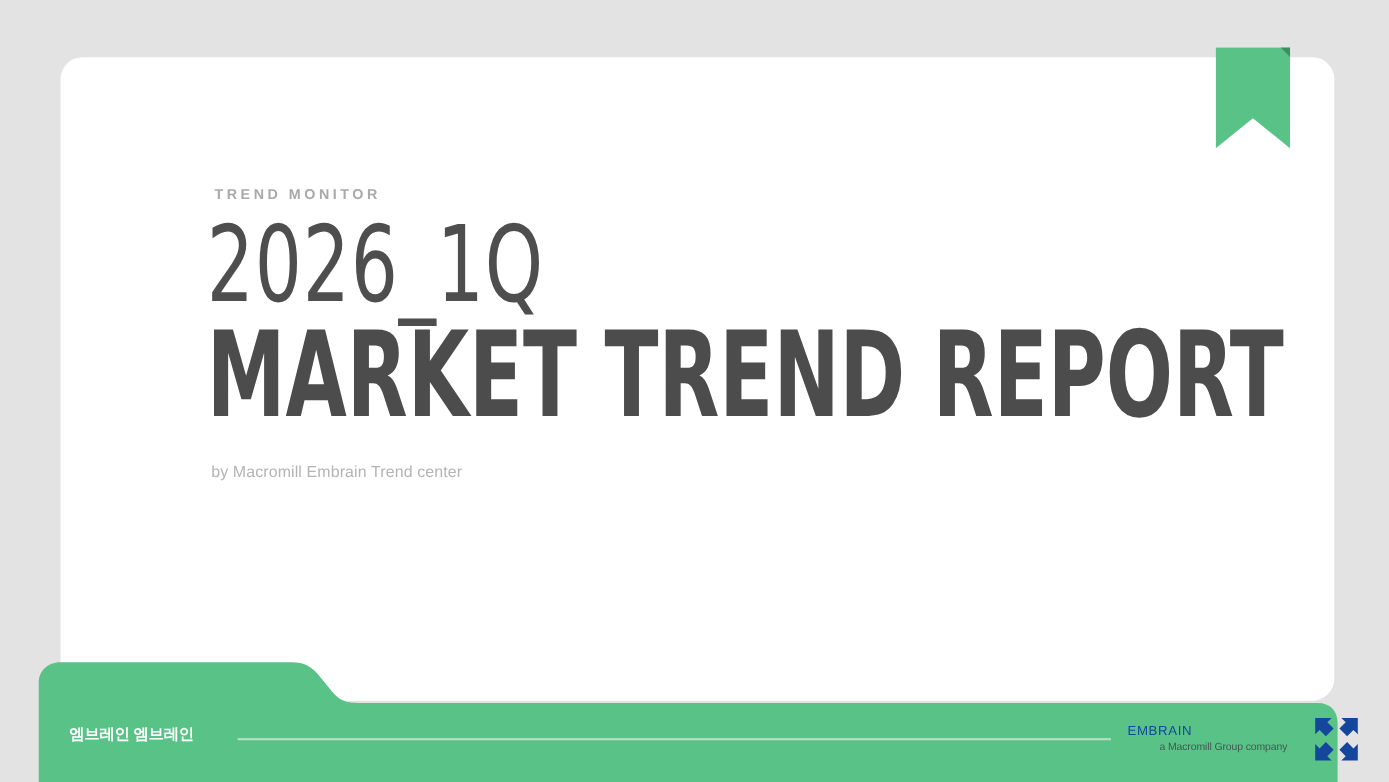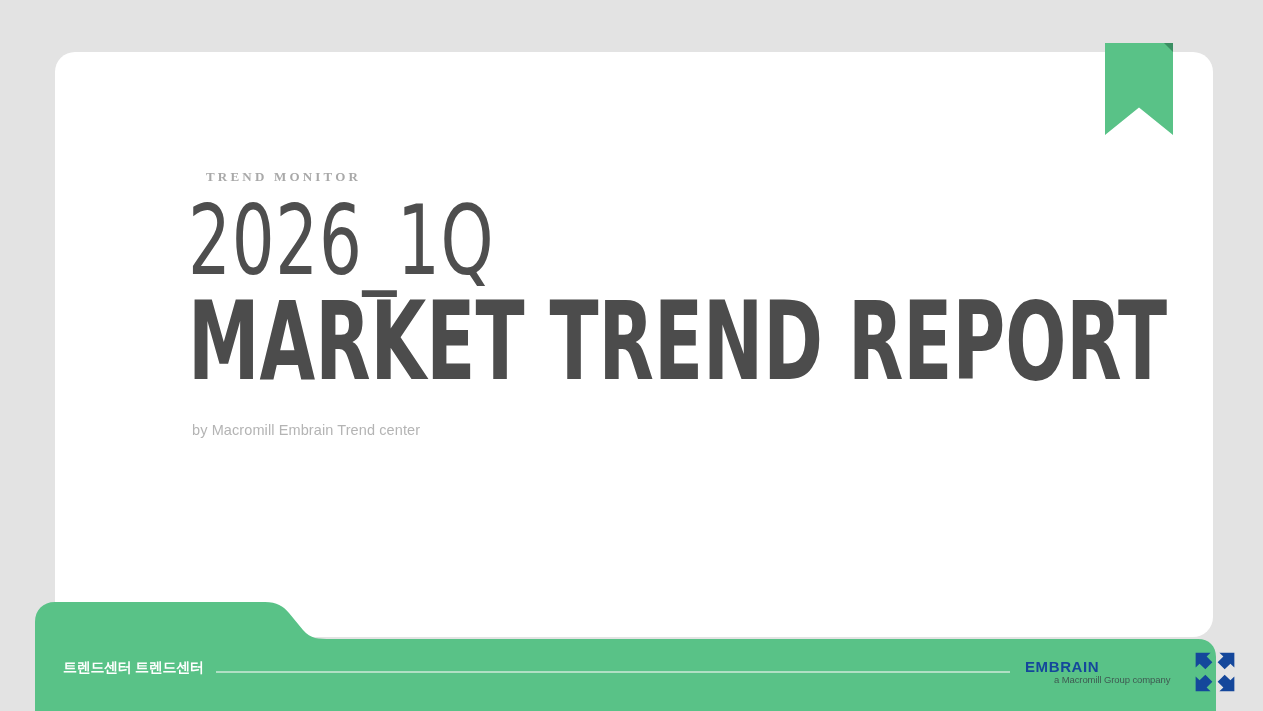--- a/index.html
+++ b/index.html
@@ -64,22 +64,21 @@
     left: 188px;
     top: 170px;
     width: 900px;
   }
   .eyebrow {
     font-size: 13px;
     font-weight: bold;
     letter-spacing: 3.2px;
     color: #a9a9a9;
     line-height: 1;
-    margin: 0 0 14px 18px;
-    font-family: Liberation Serif, serif;
+    margin: 0 0 14px 7px;
   }
   .year-line {
     font-family: "DejaVu Sans Condensed", "Liberation Sans Narrow", "Liberation Sans", sans-serif;
     font-size: 96px;
     font-weight: 300;
     color: #4e4e4e;
     line-height: 0.92;
     letter-spacing: 1px;
     margin: 0;
     transform: scaleX(0.78);
@@ -152,22 +151,22 @@
     position: absolute;
     left: 990px;
     top: 10px;
     width: 190px;
     height: 52px;
   }
   .logo-word {
     position: absolute;
     left: 0;
     top: 6px;
-    font-size: 21px;
-    font-weight: bold;
+    font-size: 17px;
+    font-weight: normal;
     color: #14479b;
     letter-spacing: 0.6px;
     font-variant: small-caps;
     text-transform: lowercase;
     white-space: nowrap;
   }
   .logo-tag {
     position: absolute;
     left: 1px;
     top: 27px;
@@ -213,21 +212,21 @@
                C276,39 283,39 296,39
                L1163,39
                C1174,39 1181,46 1181,57
                L1181,111
                L0,111
                L0,22
                C0,10 8,2 20,2 Z" fill="#59c287"></path>
     </svg>
 
     <div class="footer-content">
-      <div class="footer-brand">트렌드센터 트렌드센터</div>
+      <div class="footer-brand">엠브레인 엠브레인</div>
       <div class="footer-rule"></div>
 
       <div class="logo">
         <div class="logo-word">EMBRAIN</div>
         <div class="logo-tag">a Macromill Group company</div>
         <svg class="logo-mark" viewBox="0 0 100 100">
           <g fill="#14479b">
 
             <path d="M6,6 L40,6 L31,15 L44,28 L28,44 L15,31 L6,40 Z"></path>
 

